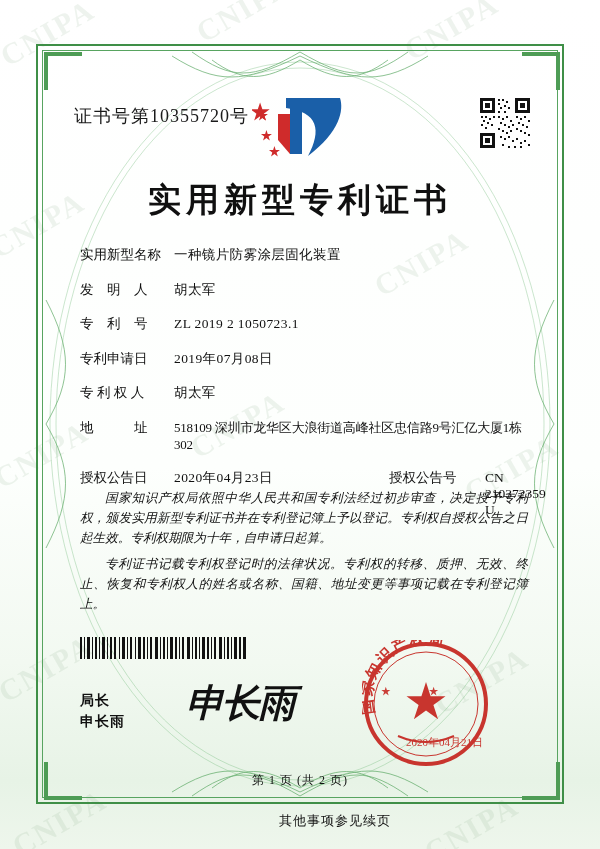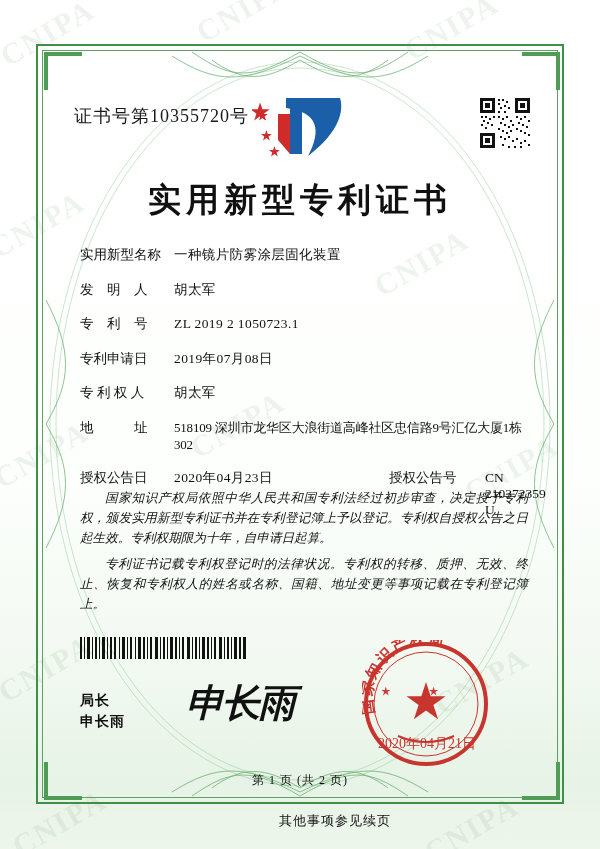--- a/index.html
+++ b/index.html
@@ -183,23 +183,23 @@
   
   .seal {
     position: absolute;
     left: 362px; top: 640px;
     width: 128px; height: 128px;
   }
   .seal-date {
     position: absolute;
     left: 371px; top: 735px;
     width: 112px;
-    text-align: center;
-    font-family: "Liberation Serif", serif;
-    font-size: 14px;
+    text-align: right;
+    font-family: "Liberation Serif", serif;
+    font-size: 11px;
     color: #c8352e;
     letter-spacing: 0px;
   }
 
   
   .page-num {
     position: absolute;
     left: 0; top: 772px;
     width: 600px;
     text-align: center;

